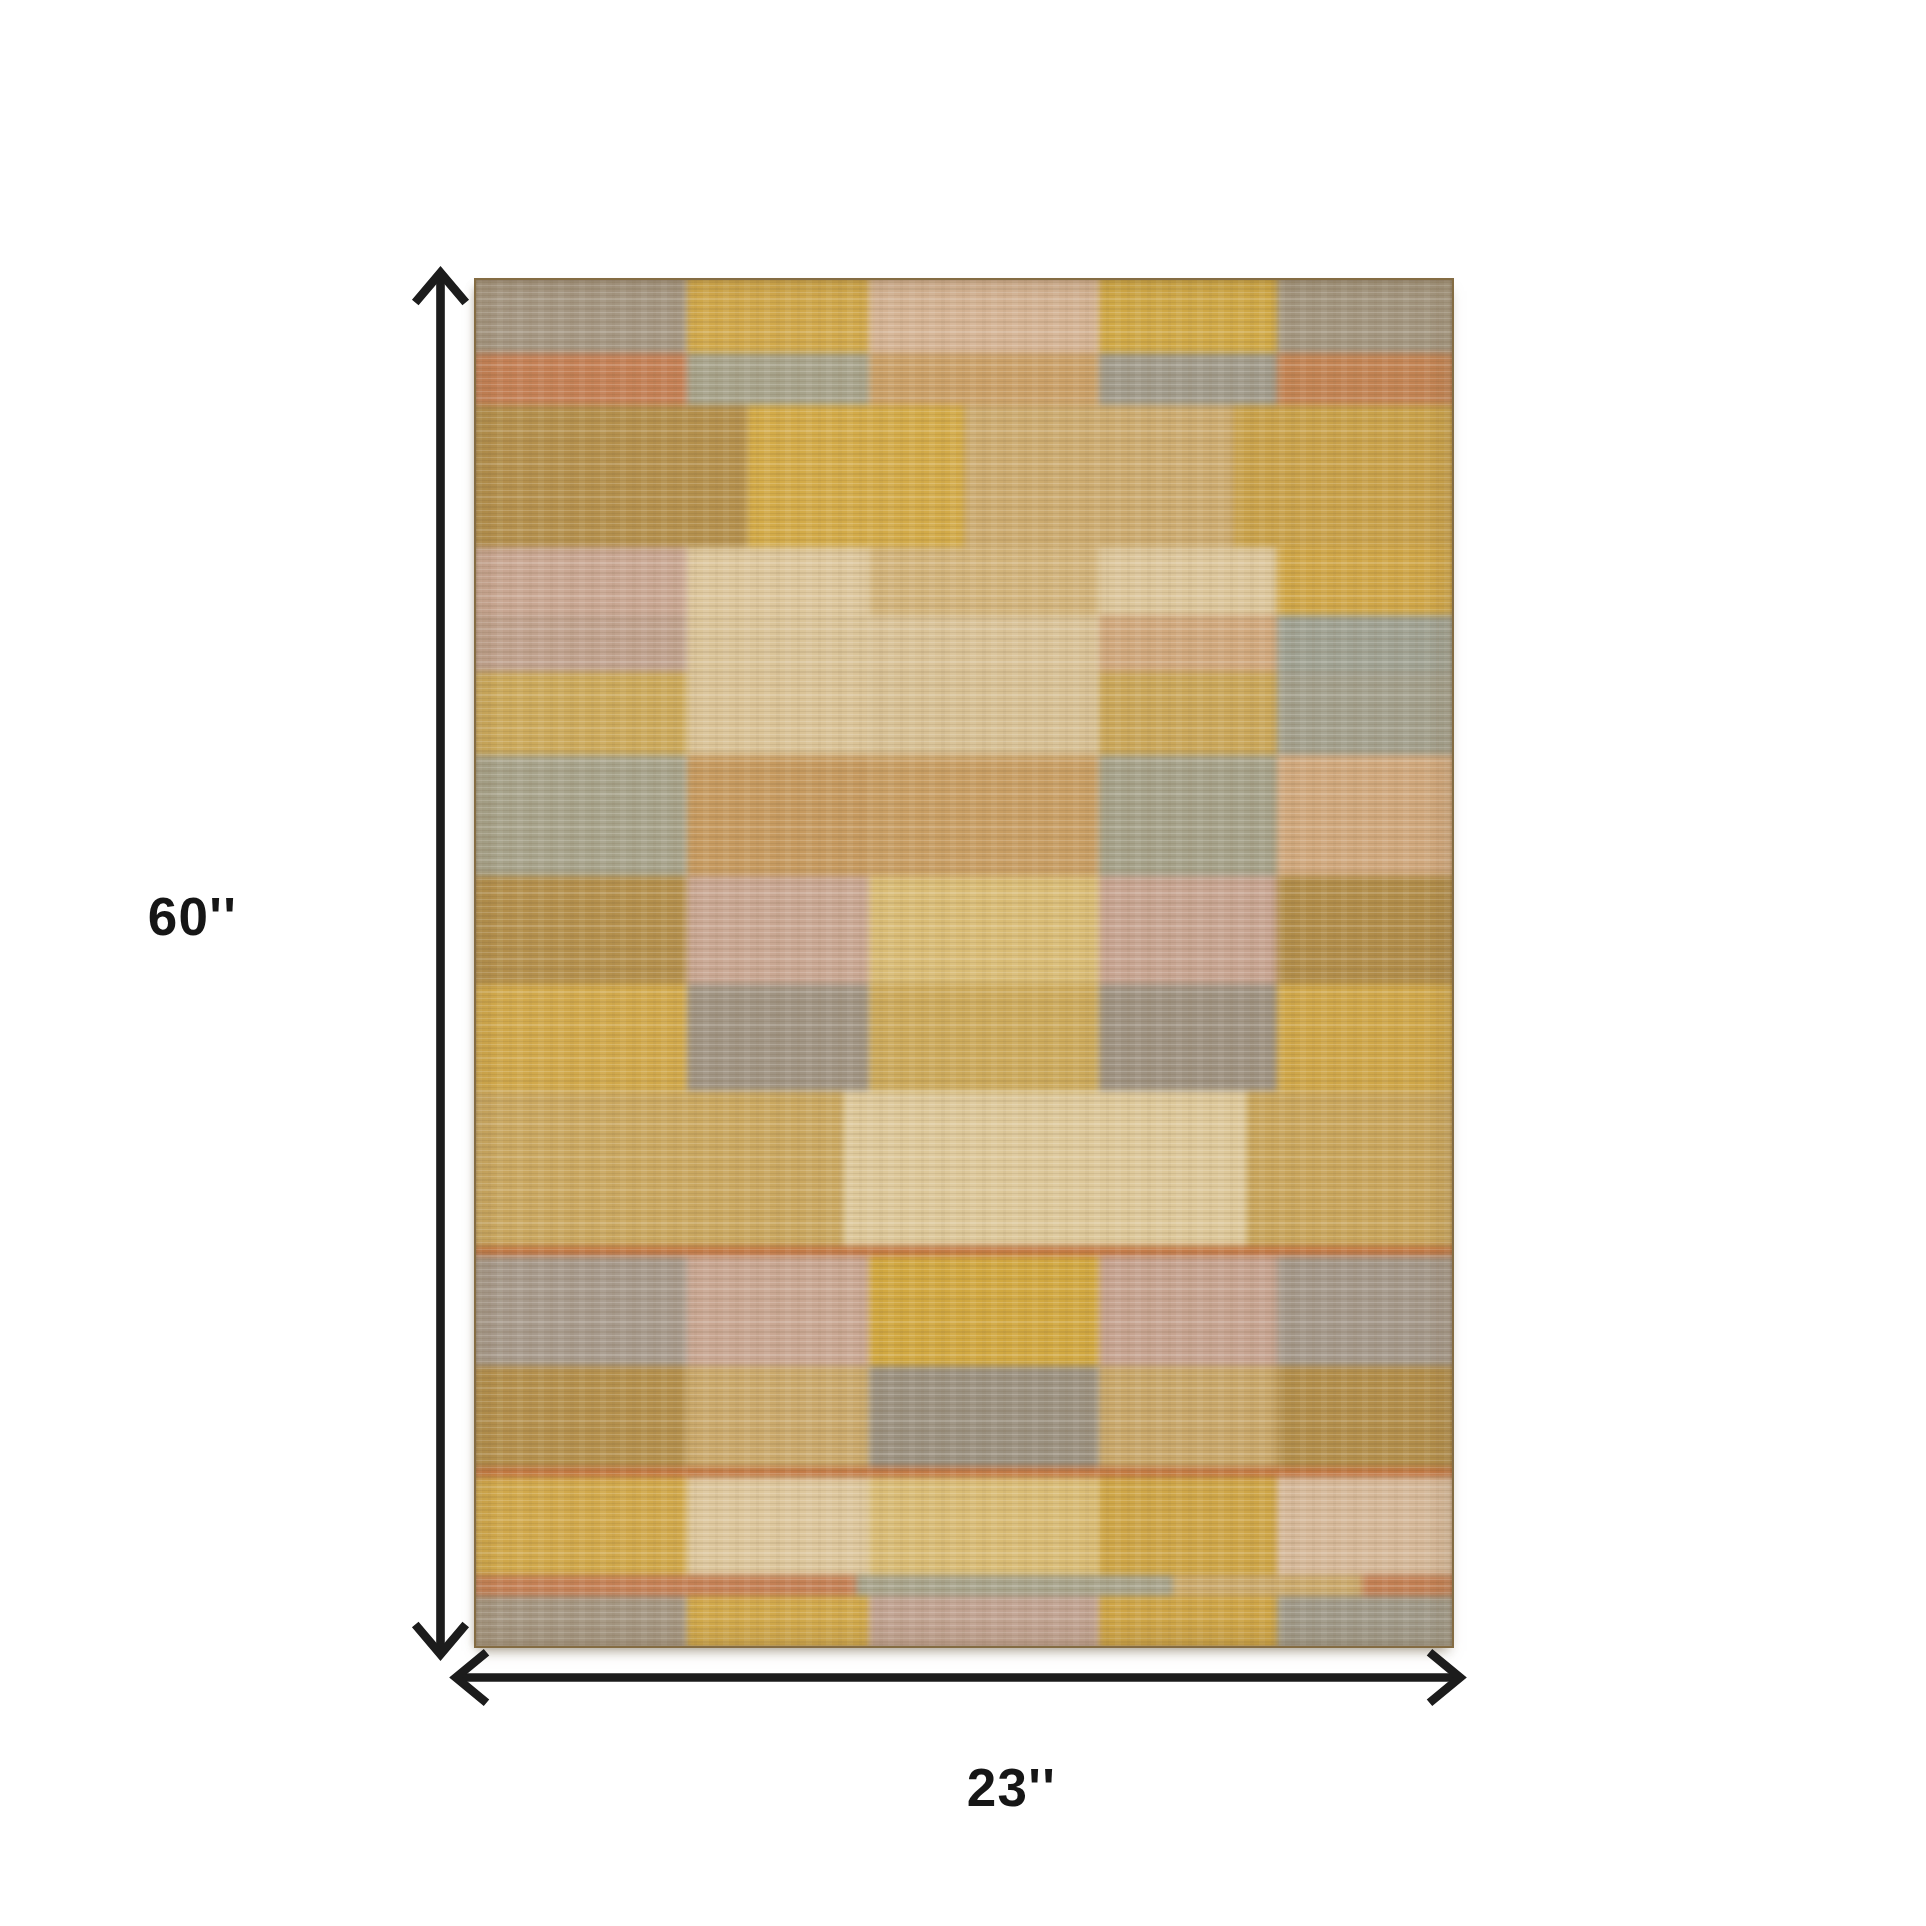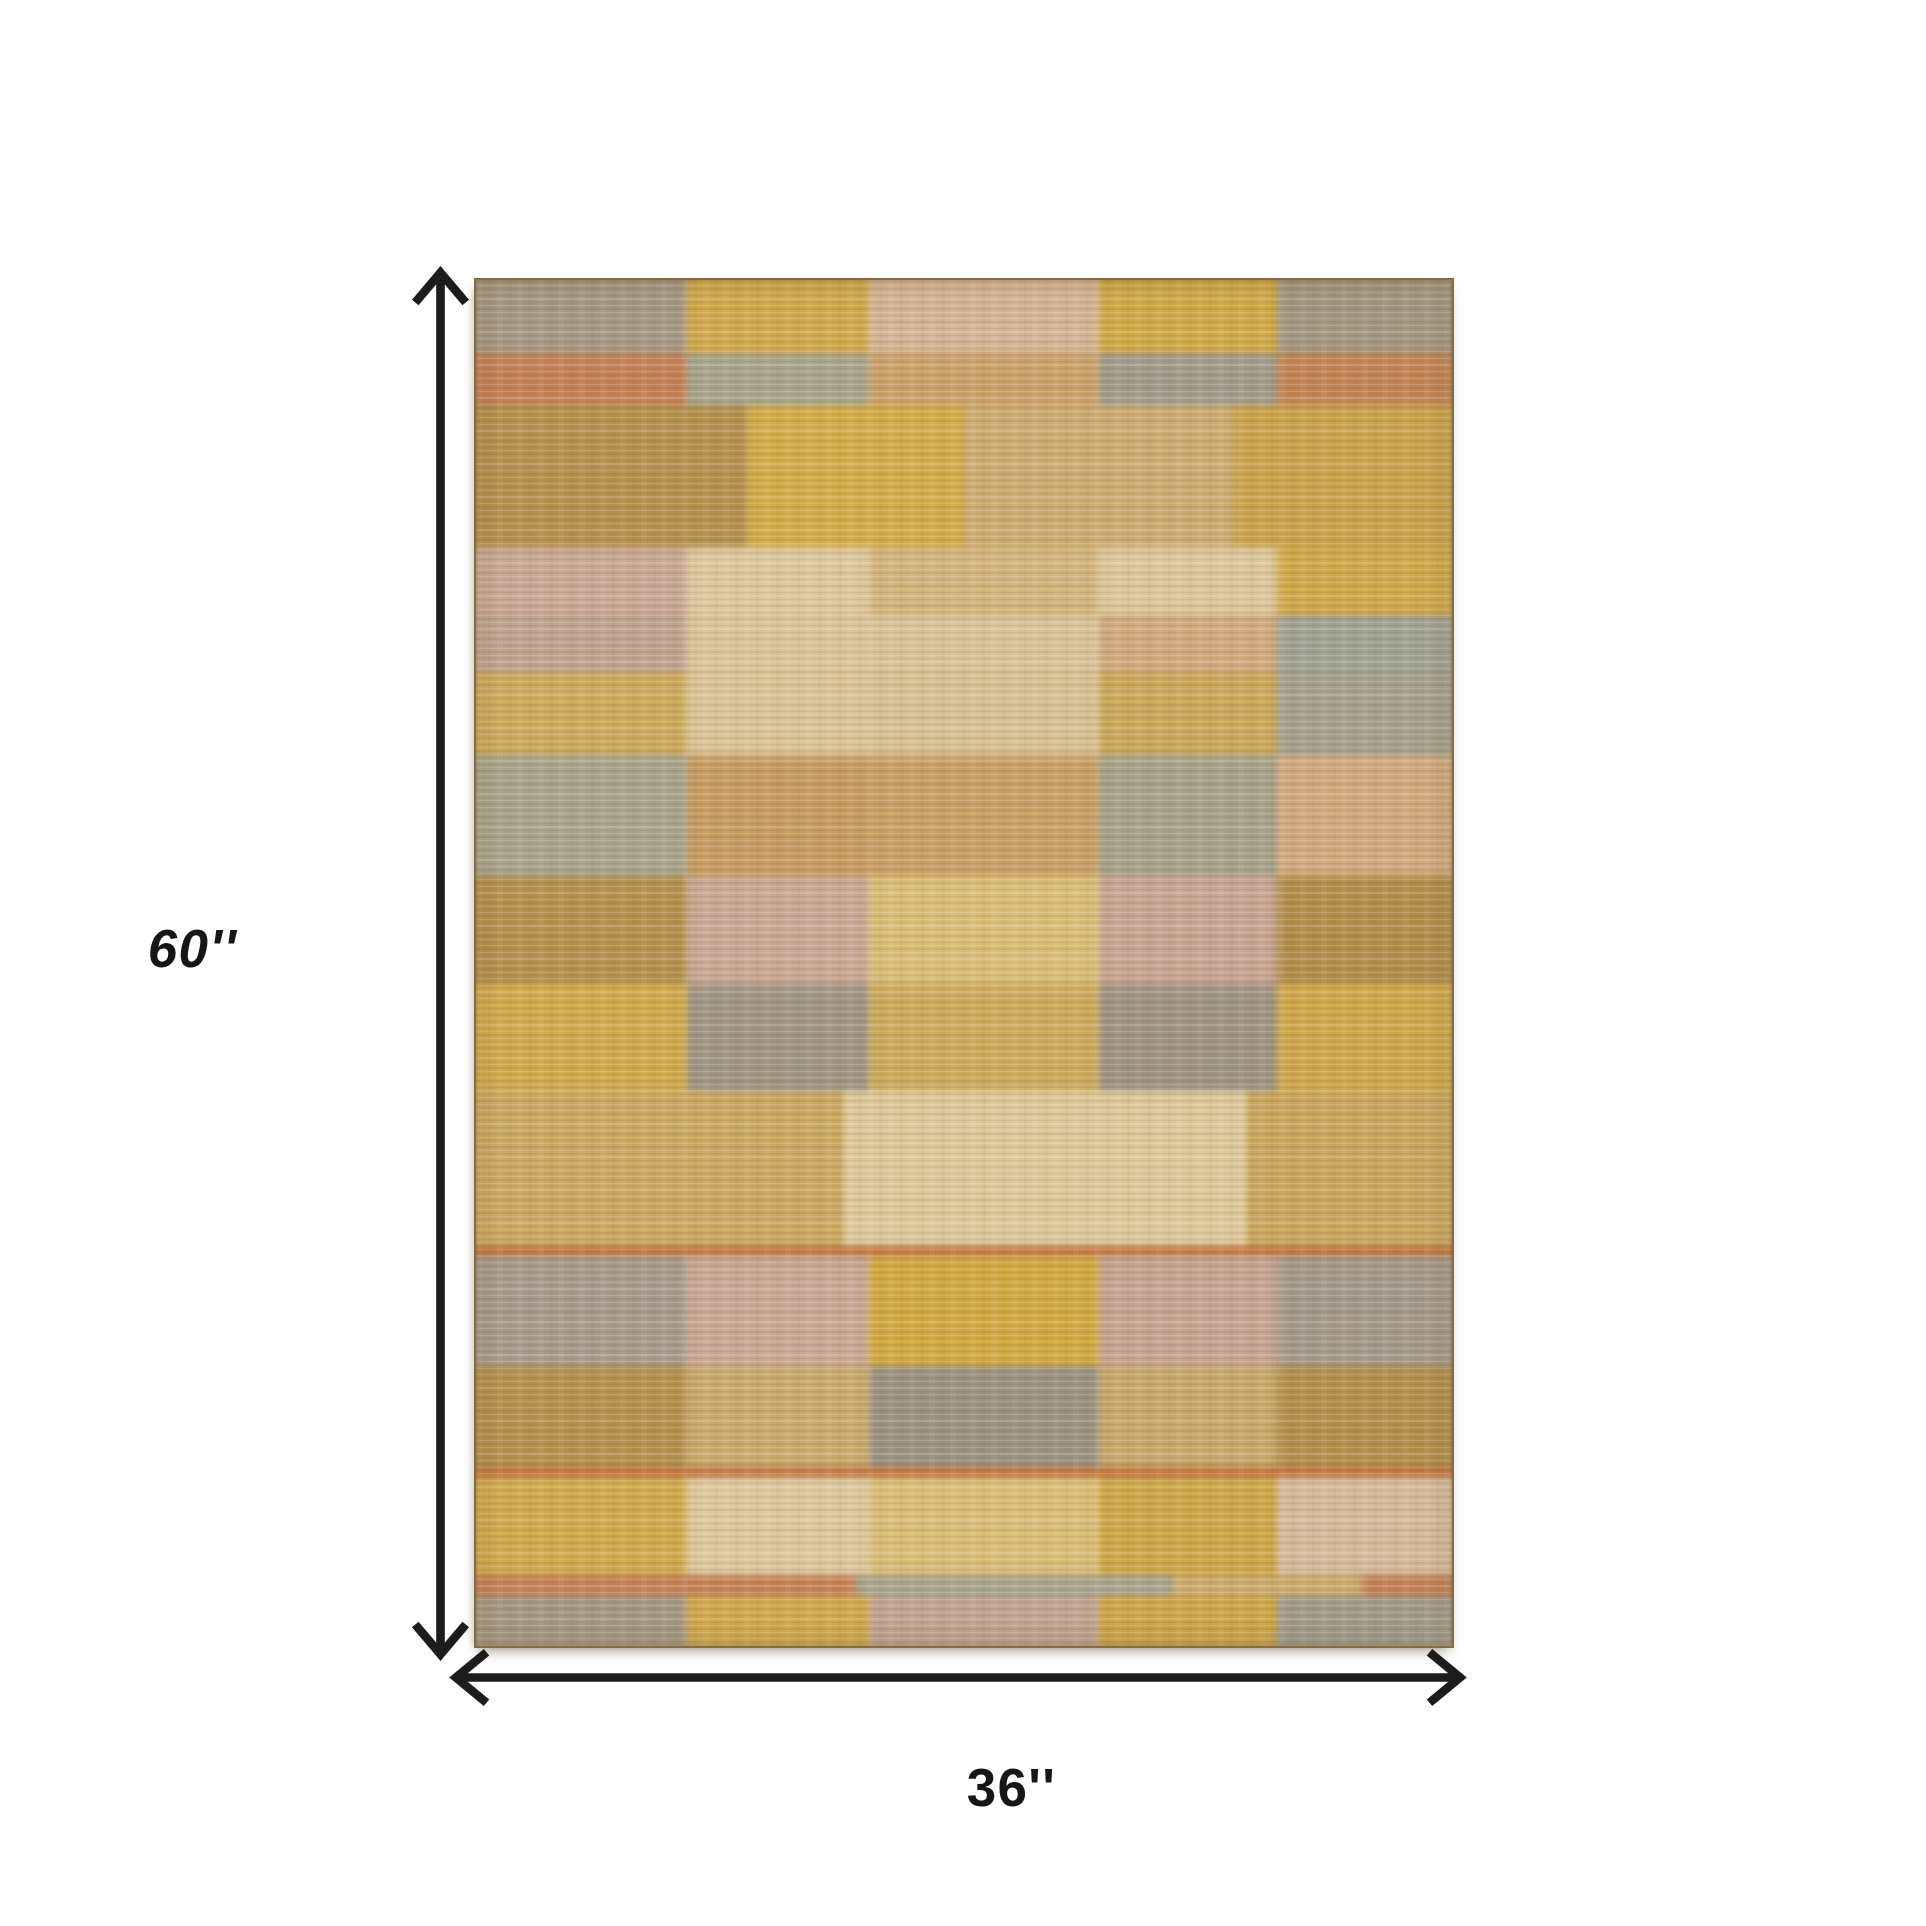--- a/index.html
+++ b/index.html
@@ -28,21 +28,21 @@
     box-shadow:inset 0 0 31px rgba(118,93,55,.28), inset 0 0 3.3px rgba(80,60,30,.45);}
 
   
   .dim-arrow{position:absolute;}
   .dim-arrow svg{display:block;}
 
   
   .dim-label{position:absolute;width:213px;text-align:center;
              font-size:53px;font-weight:700;color:#161616;letter-spacing:1.3px;
              line-height:1;}
-  .dim-label-height{left:86px;top:922px;font-style:italic;}
+  .dim-label-height{left:86px;top:890px;}
   .dim-label-width{left:905px;top:1761px;}
 </style>
 </head>
 <body>
 
 <div class="stage">
 
   <div class="rug">
     <div class="rug-blocks">
         <div class="rug-row" style="flex: 0.0592 1 0px;">
@@ -171,16 +171,16 @@
     <svg width="1026" height="93" viewBox="0 0 1545 140">
       <g stroke="#1c1c1c" stroke-width="13" fill="none" stroke-linecap="butt" stroke-linejoin="miter">
         <line x1="18" y1="70" x2="1530" y2="70"></line>
         <polyline points="64,32 18,70 64,108"></polyline>
         <polyline points="1484,32 1530,70 1484,108"></polyline>
       </g>
     </svg>
   </div>
 
   <div class="dim-label dim-label-height">60''</div>
-  <div class="dim-label dim-label-width">36''</div>
+  <div class="dim-label dim-label-width">23''</div>
 
 </div>
 
 
 </body></html>

